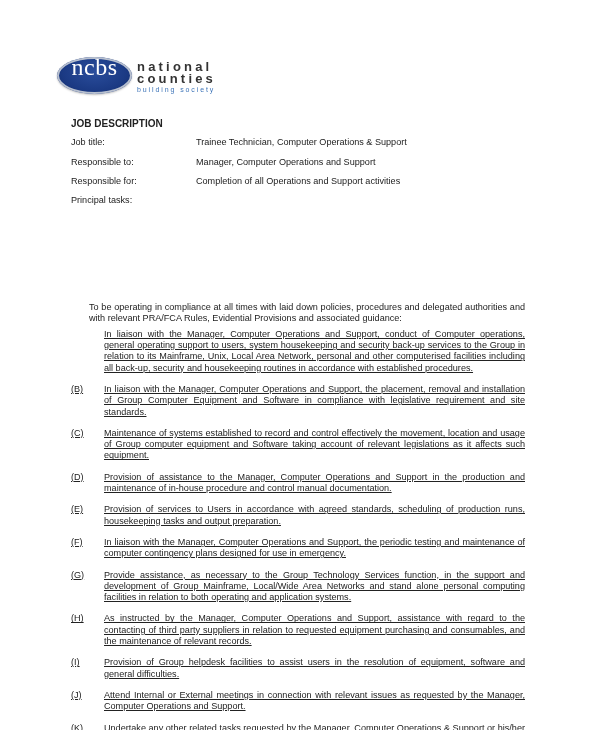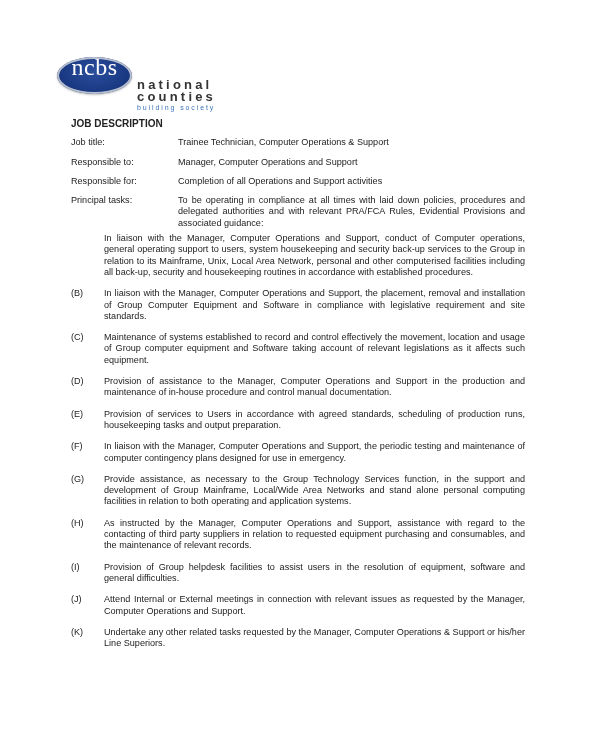--- a/index.html
+++ b/index.html
@@ -4,30 +4,30 @@
   <style>
     html, body { margin: 0; padding: 0; background: #ffffff; }
     body { width: 600px; height: 730px; position: relative; overflow: hidden;
            font-family: "Liberation Sans", sans-serif; color: #222; }
     .logo { position: absolute; left: 57px; top: 57px; width: 180px; height: 40px; }
     .oval { position: absolute; left: 0; top: 0; width: 75px; height: 37px; border-radius: 50%;
             background: radial-gradient(ellipse at 50% 40%, #2a4d9c 0%, #1b3a84 60%, #102a66 100%);
             box-shadow: 0 0 0 2px #b8c0cf inset, 0 1px 2px rgba(0,0,0,0.25);
             display: flex; justify-content: center; }
     .oval span { color: #fff; font-family: "Liberation Serif", serif; font-size: 24px; letter-spacing: 0.5px; margin-top: -3px; }
-    .brand { position: absolute; left: 80px; top: 3px; line-height: 1; margin-top: 18px; }
+    .brand { position: absolute; left: 80px; top: 3px; line-height: 1; }
     .brand .l1, .brand .l2 { font-size: 13px; letter-spacing: 3.2px; color: #333; font-weight: bold; display: block; height: 12px; }
     .brand .l3 { font-size: 7px; letter-spacing: 1.9px; color: #3d74b8; display: block; margin-top: 2px; }
 
     .doc { position: absolute; left: 71px; top: 118px; width: 454px; font-size: 9.1px; line-height: 11.3px; }
     .heading { font-weight: bold; font-size: 10px; margin: 0 0 8px 0; }
     .field { display: flex; margin-bottom: 8px; }
     .field .lbl { width: 107px; flex: 0 0 107px; font-weight: normal; }
-    .field .val { flex: 1; text-align: justify; }
-    .task { display: flex; margin-bottom: 10px; }
+    .field .val { flex: 1; text-align: justify; margin-left: 18px; }
+    .task { display: flex; margin-bottom: 10px; text-decoration: underline; }
     .task .mark { width: 33px; flex: 0 0 33px; }
     .task .txt { flex: 1; text-align: justify; }
     .task.first { margin-top: 1px; }
   </style>
 </head>
 <body>
 
 <div class="logo">
   <div class="oval">
     <span>ncbs</span>
@@ -47,21 +47,21 @@
     <div class="val">Trainee Technician, Computer Operations &amp; Support</div>
   </div>
   <div class="field">
     <div class="lbl">Responsible to:</div>
     <div class="val">Manager, Computer Operations and Support</div>
   </div>
   <div class="field">
     <div class="lbl">Responsible for:</div>
     <div class="val">Completion of all Operations and Support activities</div>
   </div>
-  <div class="field" style="margin-bottom:4px;">
+  <div class="field" style="margin-bottom:4px;flex-direction:column;">
     <div class="lbl">Principal tasks:</div>
     <div class="val">To be operating in compliance at all times with laid down policies, procedures and delegated authorities and with relevant PRA/FCA Rules, Evidential Provisions and associated guidance:</div>
   </div>
 
   <div class="task first">
     <div class="mark"></div>
     <div class="txt">In liaison with the Manager, Computer Operations and Support, conduct of Computer operations, general operating support to users, system housekeeping and security back-up services to the Group in relation to its Mainframe, Unix, Local Area Network, personal and other computerised facilities including all back-up, security and housekeeping routines in accordance with established procedures.</div>
   </div>
   <div class="task">
     <div class="mark">(B)</div>

